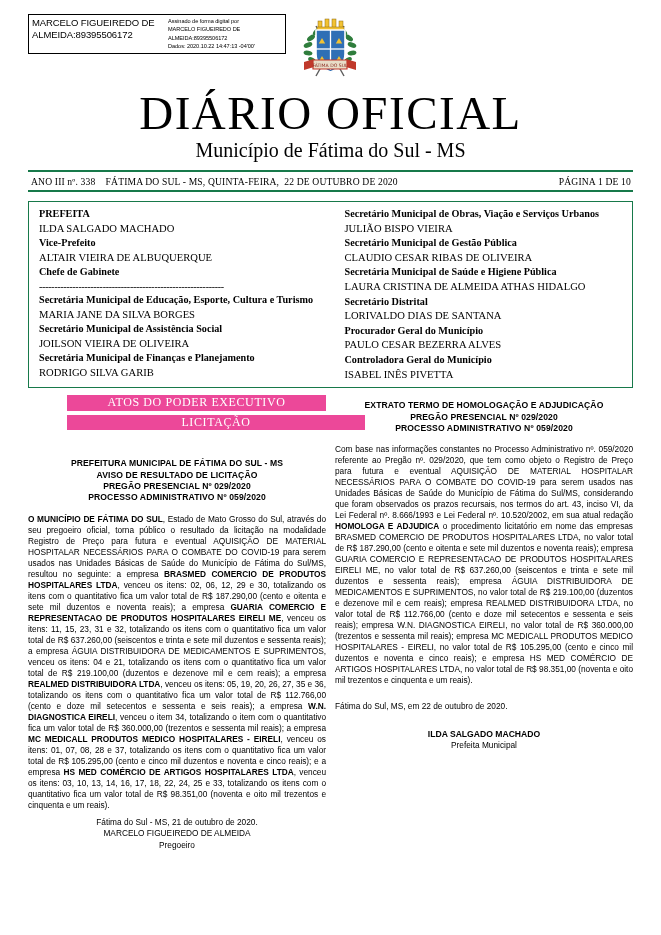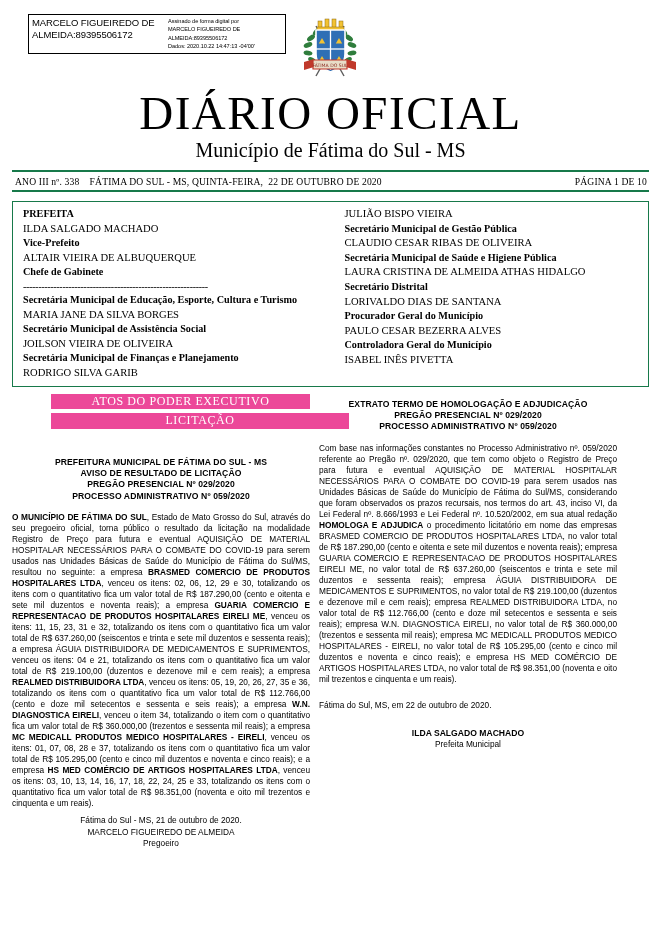--- a/index.html
+++ b/index.html
@@ -13,21 +13,21 @@
     font-family: "Liberation Serif", serif;
     color: #000;
     position: relative;
     overflow: hidden;
   }
   .page {
     position: relative;
     width: 661px;
     height: 935px;
     box-sizing: border-box;
-    padding: 0 12px;
+    padding: 0 28px;
   }
 
   
   .sigwrap {
     position: absolute;
     left: 28px;
     top: 14px;
     width: 258px;
     border: 1px solid #000;
     display: flex;
@@ -306,20 +306,21 @@
       <div class="off-role">Chefe de Gabinete</div>
       <div class="off-sep">-------------------------------------------------------------</div>
       <div class="off-role">Secretária Municipal de Educação, Esporte, Cultura e Turismo</div>
       <div class="off-name">MARIA JANE DA SILVA BORGES</div>
       <div class="off-role">Secretário Municipal de Assistência Social</div>
       <div class="off-name">JOILSON VIEIRA DE OLIVEIRA</div>
       <div class="off-role">Secretária Municipal de Finanças e Planejamento</div>
       <div class="off-name">RODRIGO SILVA GARIB</div>
     </div>
     <div class="col right">
+      <div class="off-role">Secretário Municipal de Obras, Viação e Serviços Urbanos</div>
       <div class="off-name">JULIÃO BISPO VIEIRA</div>
       <div class="off-role">Secretário Municipal de Gestão Pública</div>
       <div class="off-name">CLAUDIO CESAR RIBAS DE OLIVEIRA</div>
       <div class="off-role">Secretária Municipal de Saúde e Higiene Pública</div>
       <div class="off-name">LAURA CRISTINA DE ALMEIDA  ATHAS HIDALGO</div>
       <div class="off-role">Secretário Distrital</div>
       <div class="off-name">LORIVALDO DIAS DE SANTANA</div>
       <div class="off-role">Procurador Geral do Município</div>
       <div class="off-name">PAULO CESAR BEZERRA ALVES</div>
       <div class="off-role">Controladora Geral do Município</div>

